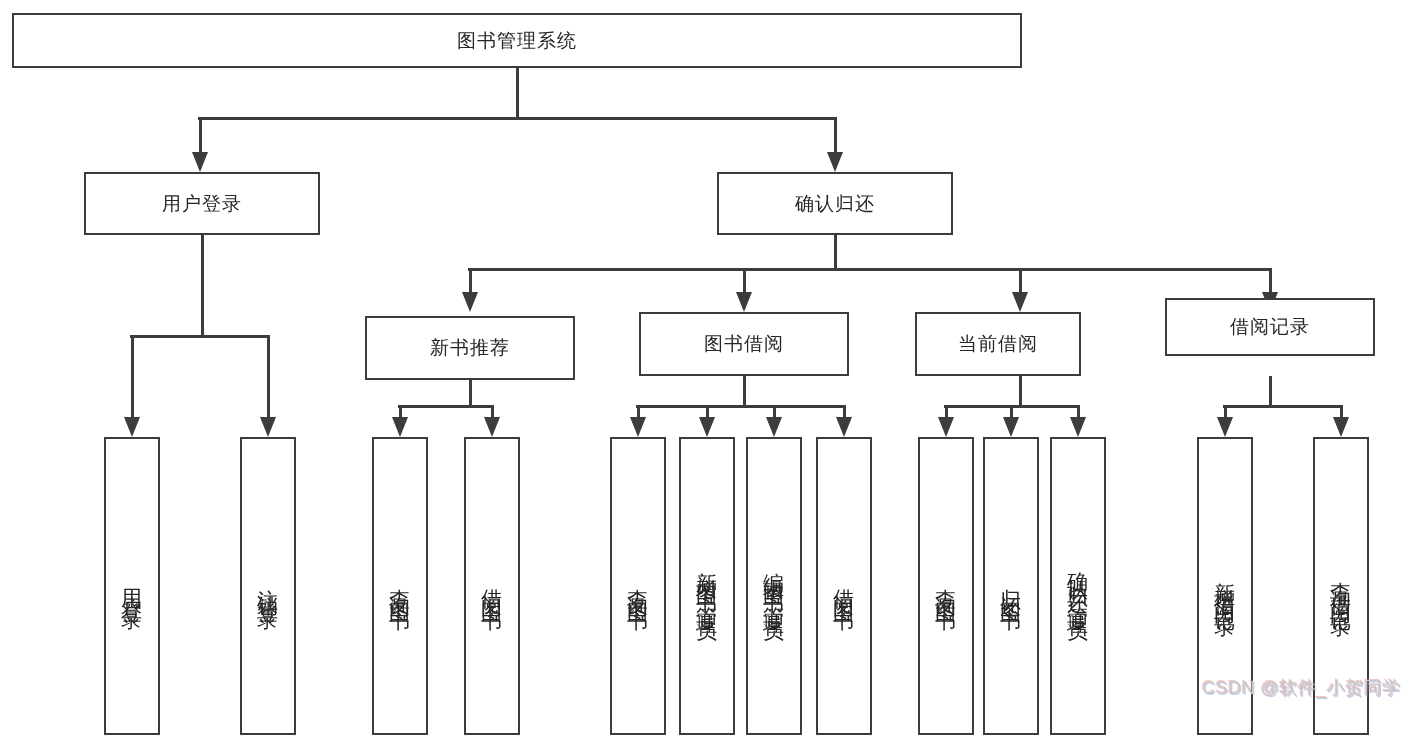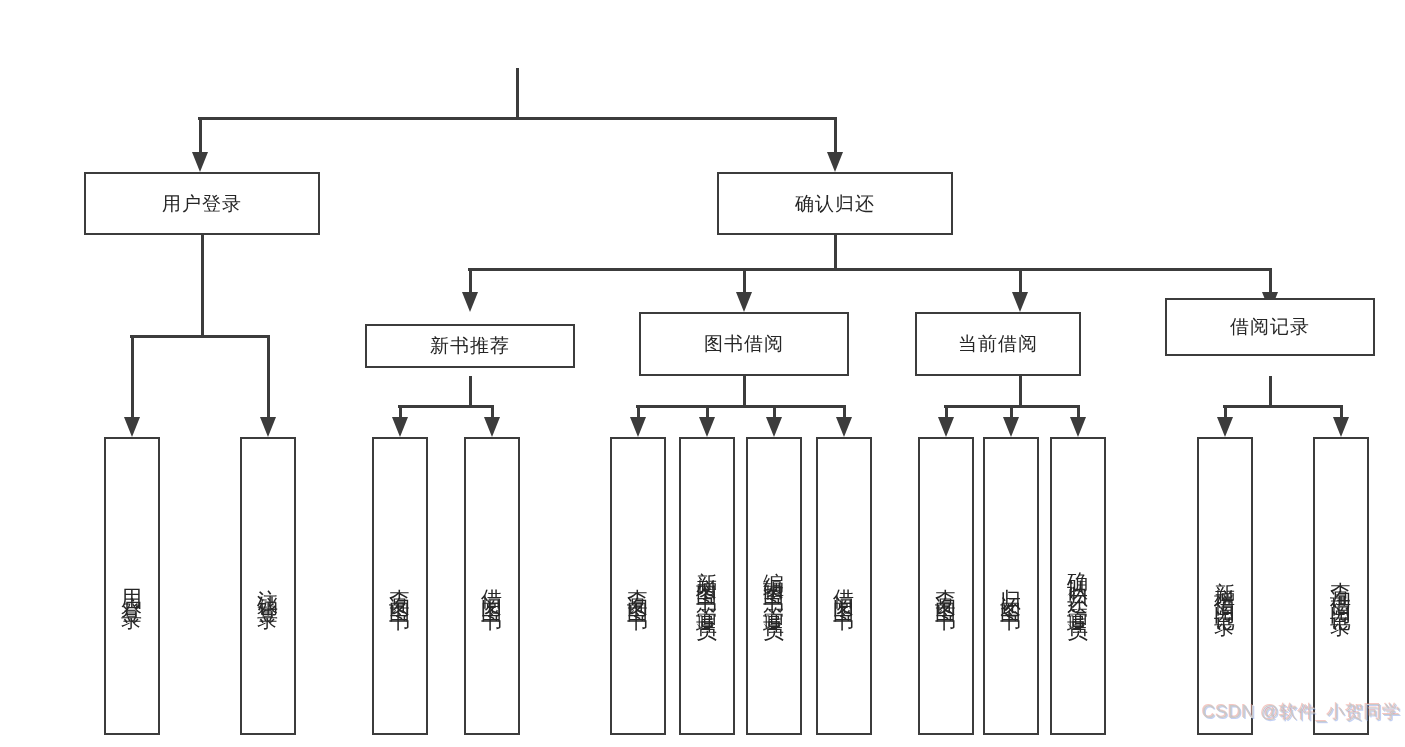--- a/index.html
+++ b/index.html
@@ -58,21 +58,20 @@
   .watermark{
     position:absolute;
     right:4px;
     top:676px;
     font-size:18px;
     letter-spacing:0.5px;
     color:var(--wm);
     text-shadow:-1px -1px 0 rgba(235,130,120,0.45), 1px 1px 0 rgba(120,150,235,0.45);
     z-index:3;
     white-space:nowrap;
-    margin-top:24px;
   }
 </style>
 </head>
 <body>
 
 <div class="canvas">
 
   <div id="connectors">
       <div class="vl" style="left: 515.5px; top: 68px; height: 51px;"></div>
       <div class="vl" style="left: 198.5px; top: 118px; height: 35px;"></div>
@@ -121,25 +120,26 @@
       <div class="arrow" style="left: 699px; top: 417px;"></div>
       <div class="arrow" style="left: 766px; top: 417px;"></div>
       <div class="arrow" style="left: 836px; top: 417px;"></div>
       <div class="arrow" style="left: 938px; top: 417px;"></div>
       <div class="arrow" style="left: 1003px; top: 417px;"></div>
       <div class="arrow" style="left: 1070px; top: 417px;"></div>
       <div class="arrow" style="left: 1217px; top: 417px;"></div>
       <div class="arrow" style="left: 1333px; top: 417px;"></div>
     </div>
 
+  <div class="box h" style="left:12px;top:13px;width:1010px;height:55px">图书管理系统</div>
 
   <div class="box h" style="left:84px;top:172px;width:236px;height:63px">用户登录</div>
   <div class="box h" style="left:717px;top:172px;width:236px;height:63px">确认归还</div>
 
-  <div class="box h" style="left:365px;top:324px;width:210px;height:44px">新书推荐</div>
+  <div class="box h" style="left:365px;top:316px;width:210px;height:64px">新书推荐</div>
   <div class="box h" style="left:639px;top:312px;width:210px;height:64px">图书借阅</div>
   <div class="box h" style="left:915px;top:312px;width:166px;height:64px">当前借阅</div>
   <div class="box h" style="left:1165px;top:298px;width:210px;height:58px">借阅记录</div>
 
   <div class="box v" style="left:104px;top:437px;width:56px;height:298px">用户登录</div>
   <div class="box v" style="left:240px;top:437px;width:56px;height:298px">注销登录</div>
 
   <div class="box v" style="left:372px;top:437px;width:56px;height:298px">查询图书</div>
   <div class="box v" style="left:464px;top:437px;width:56px;height:298px">借阅图书</div>
 

